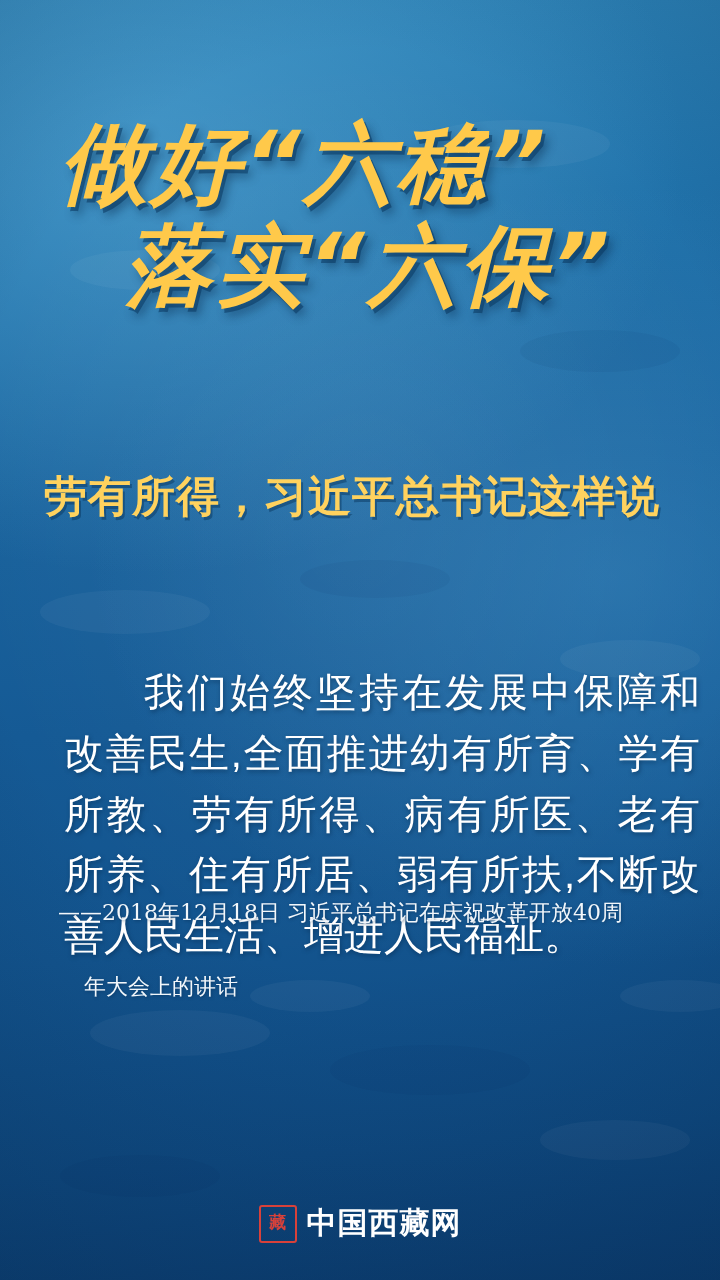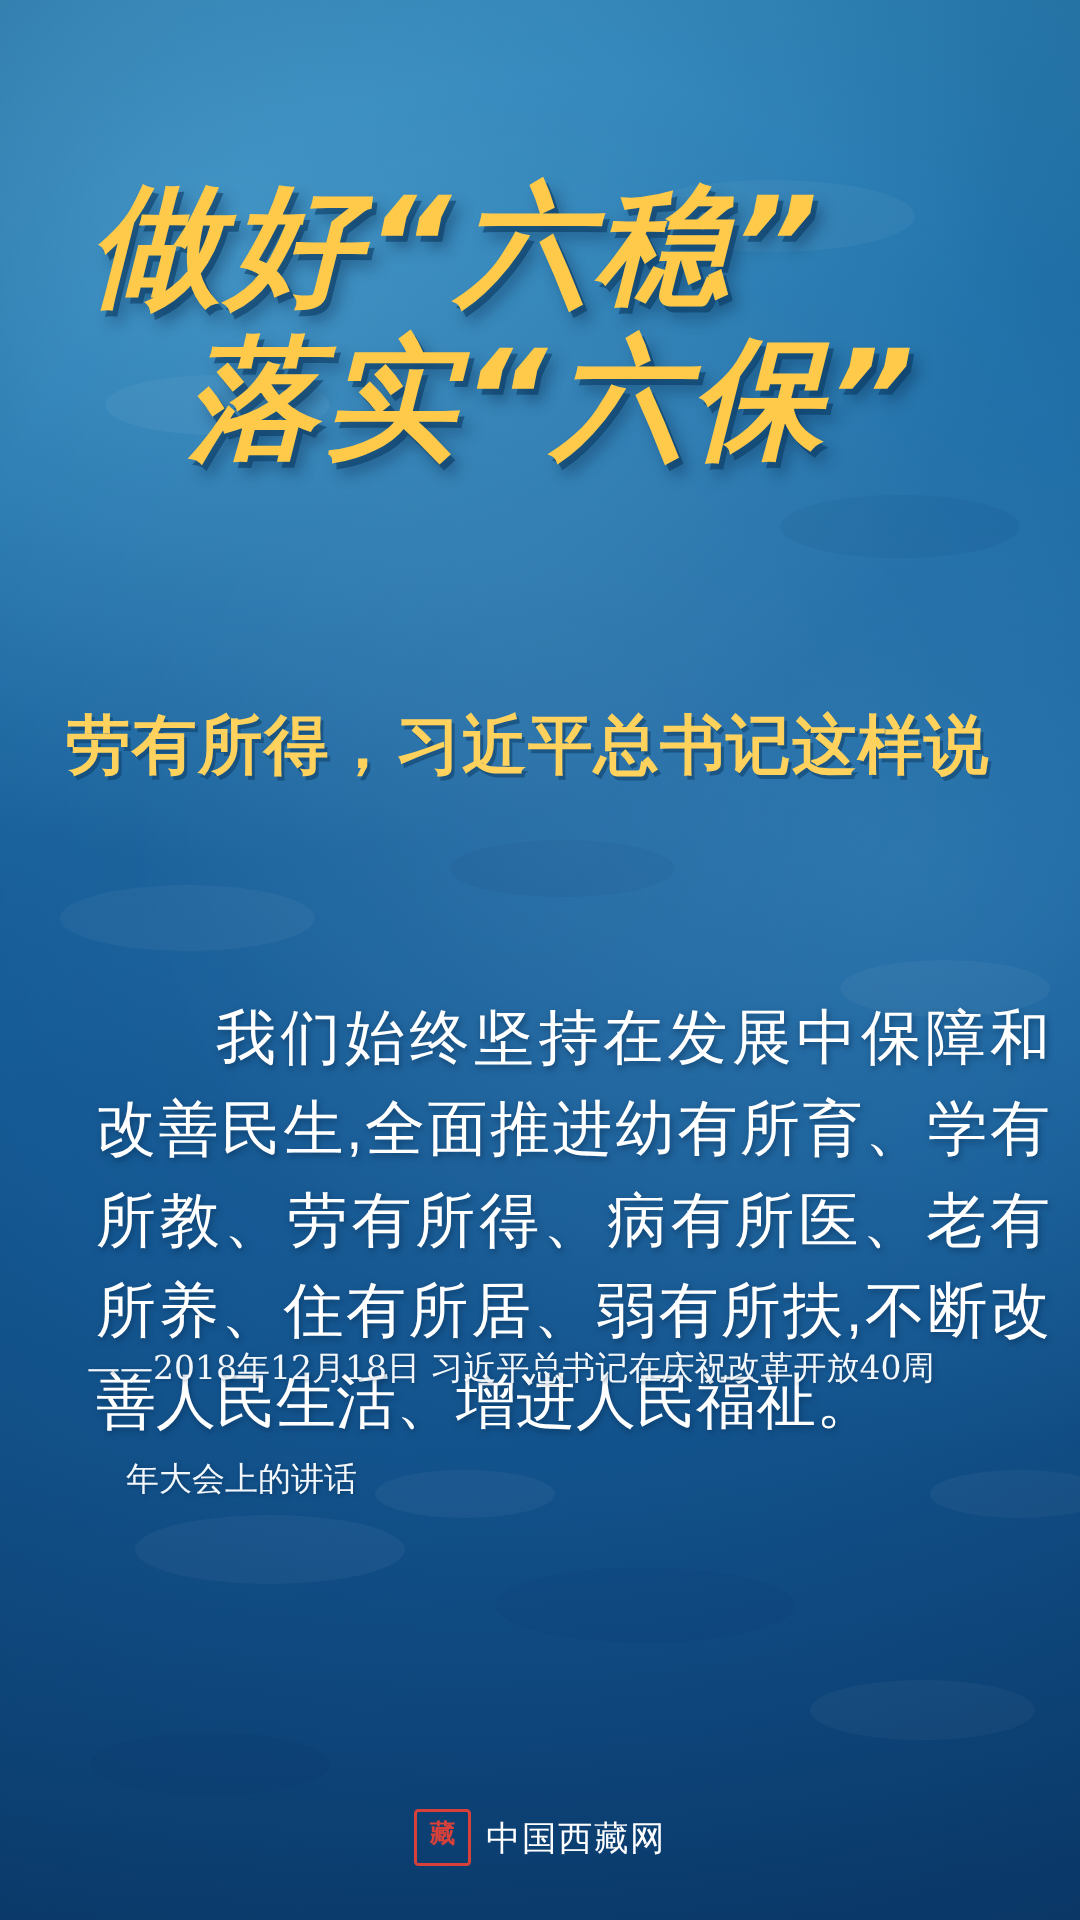--- a/index.html
+++ b/index.html
@@ -117,23 +117,24 @@
     color: #d8413a;
     font-size: 17px;
     line-height: 30px;
     text-align: center;
     font-family: "DejaVu Serif", "Liberation Serif", serif;
     font-weight: bold;
     overflow: hidden;
   }
   .footer-text {
     color: #ffffff;
-    font-size: 23px;
+    font-size: 30px;
     letter-spacing: 1px;
     font-family: "DejaVu Sans", "Liberation Sans", sans-serif;
+    font-weight: bold;
   }
 </style>
 </head>
 <body>
 
 <div id="poster">
 
   <div class="blob" style="left:70px;  top:250px;  width:150px; height:40px;"></div>
   <div class="blob" style="left:420px; top:120px;  width:190px; height:48px;"></div>
   <div class="blob dark" style="left:520px; top:330px; width:160px; height:42px;"></div>

